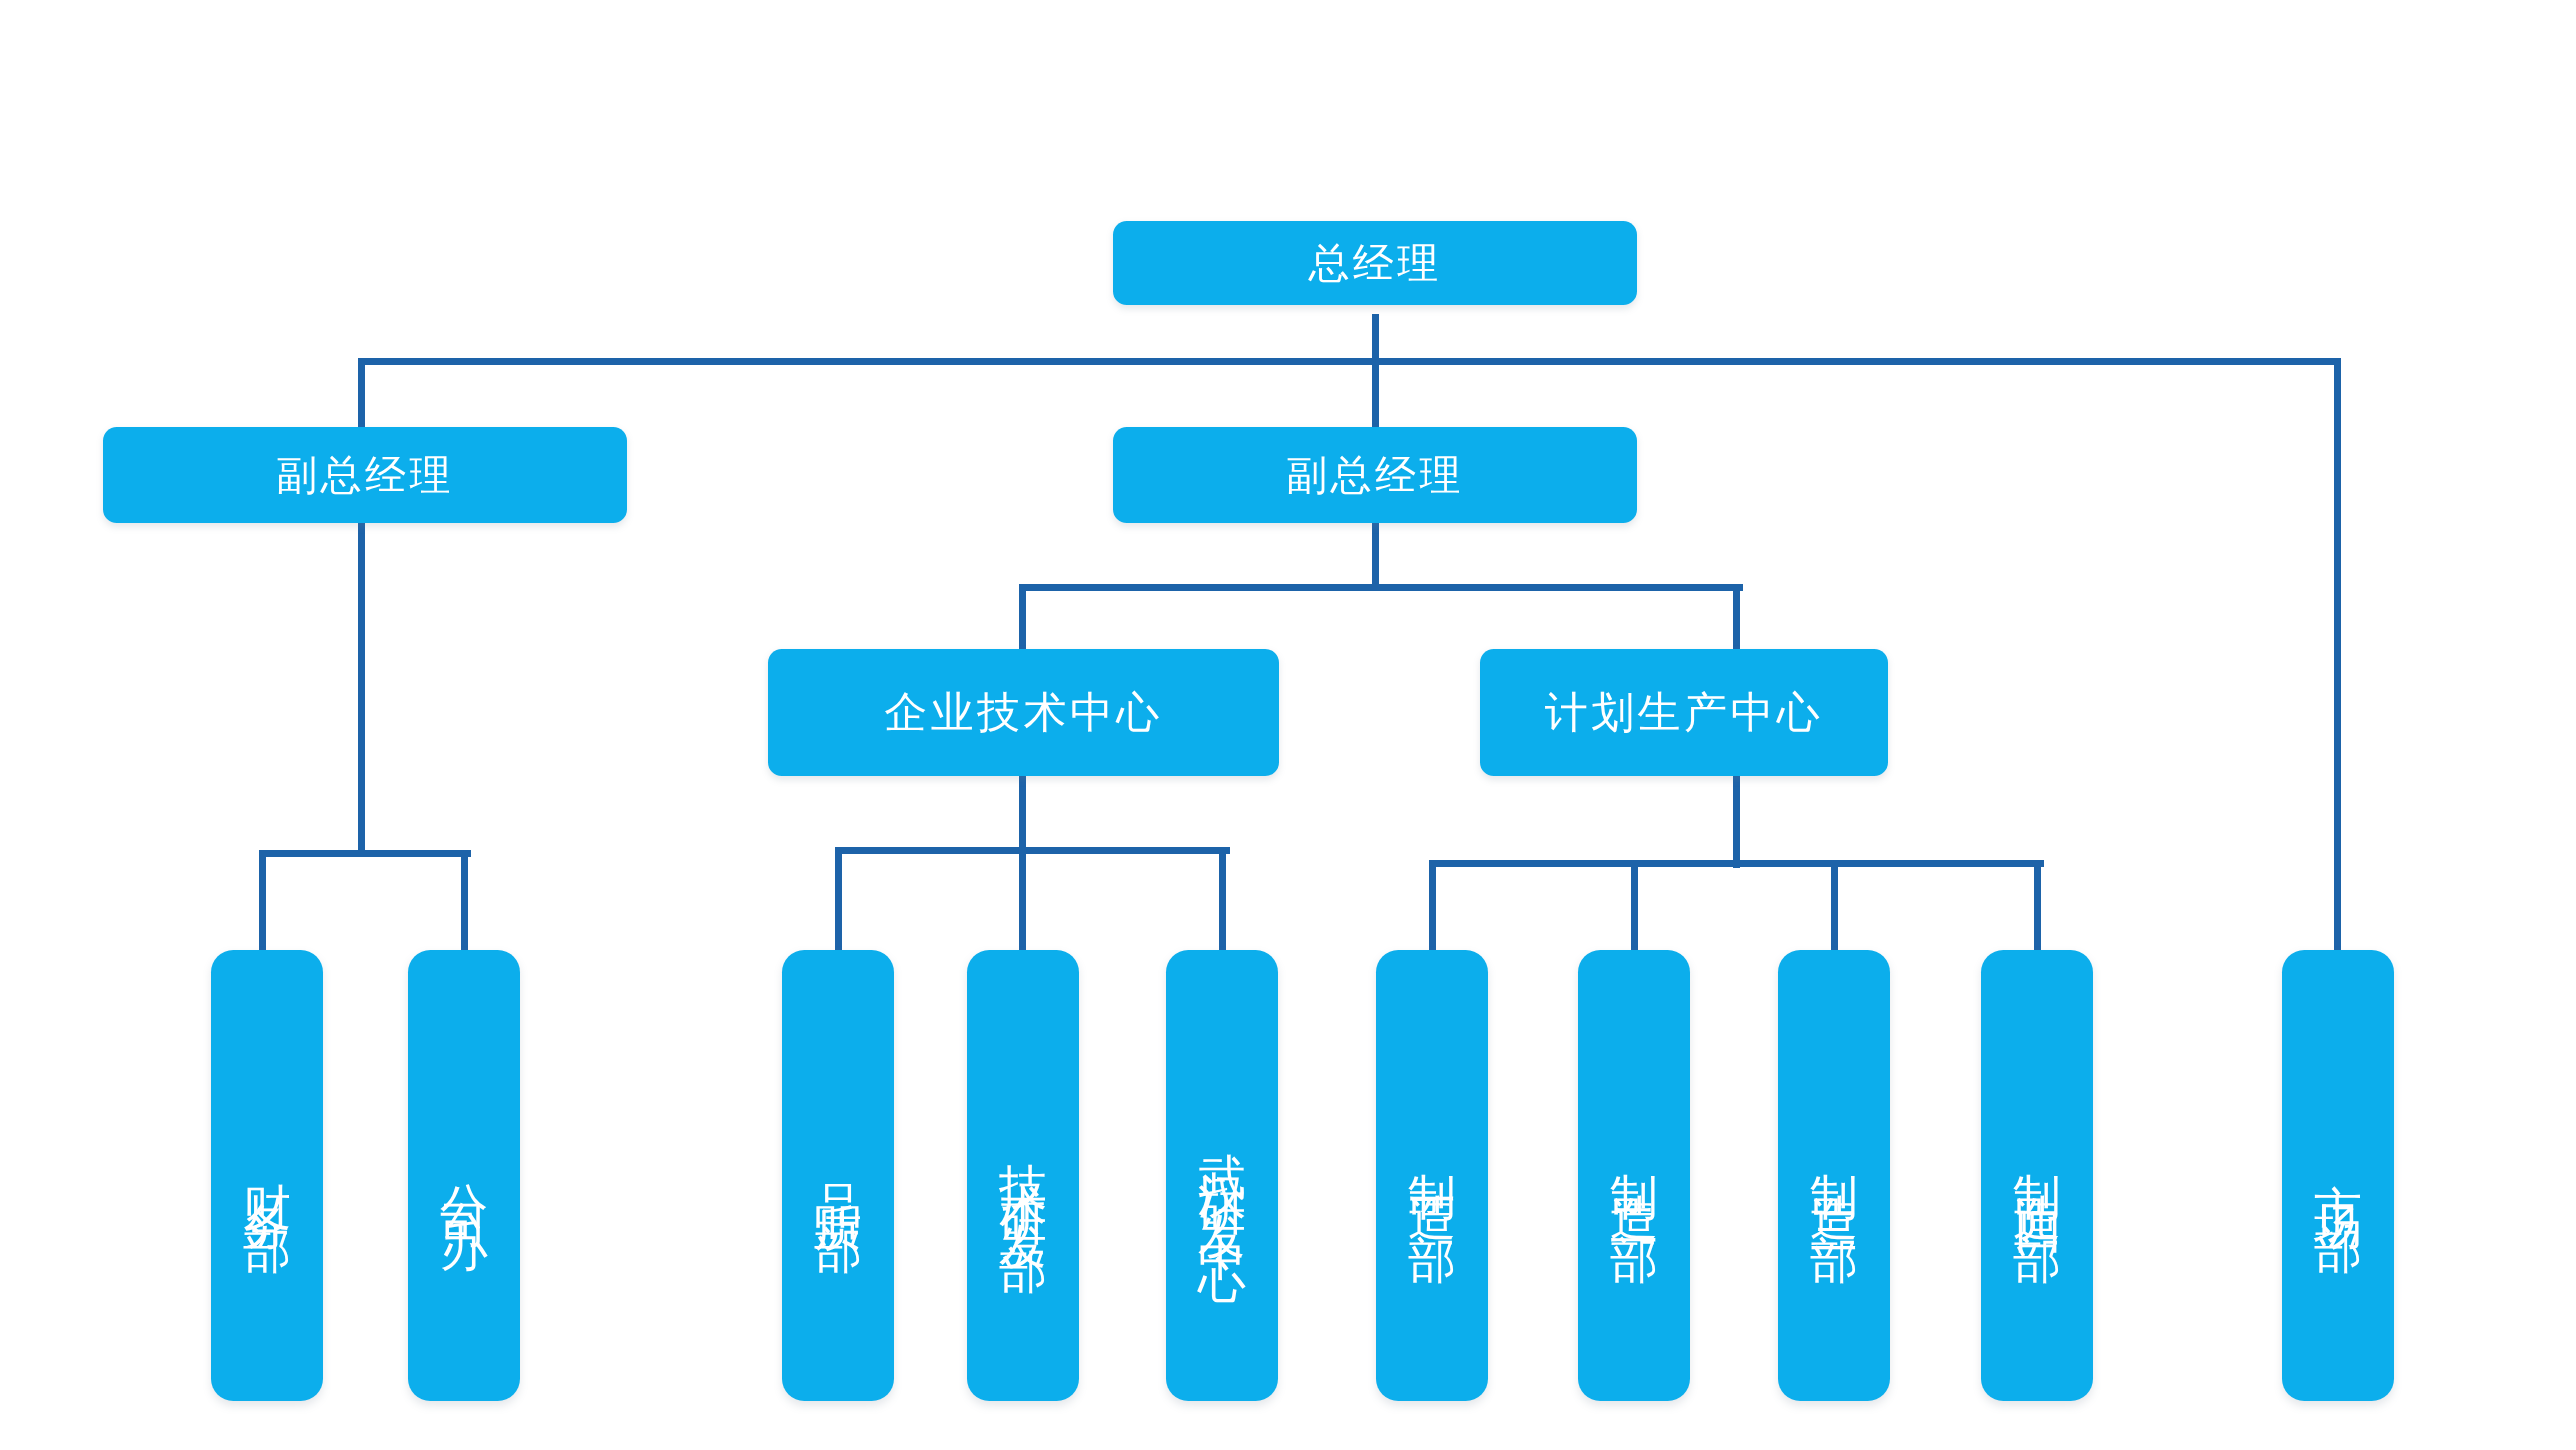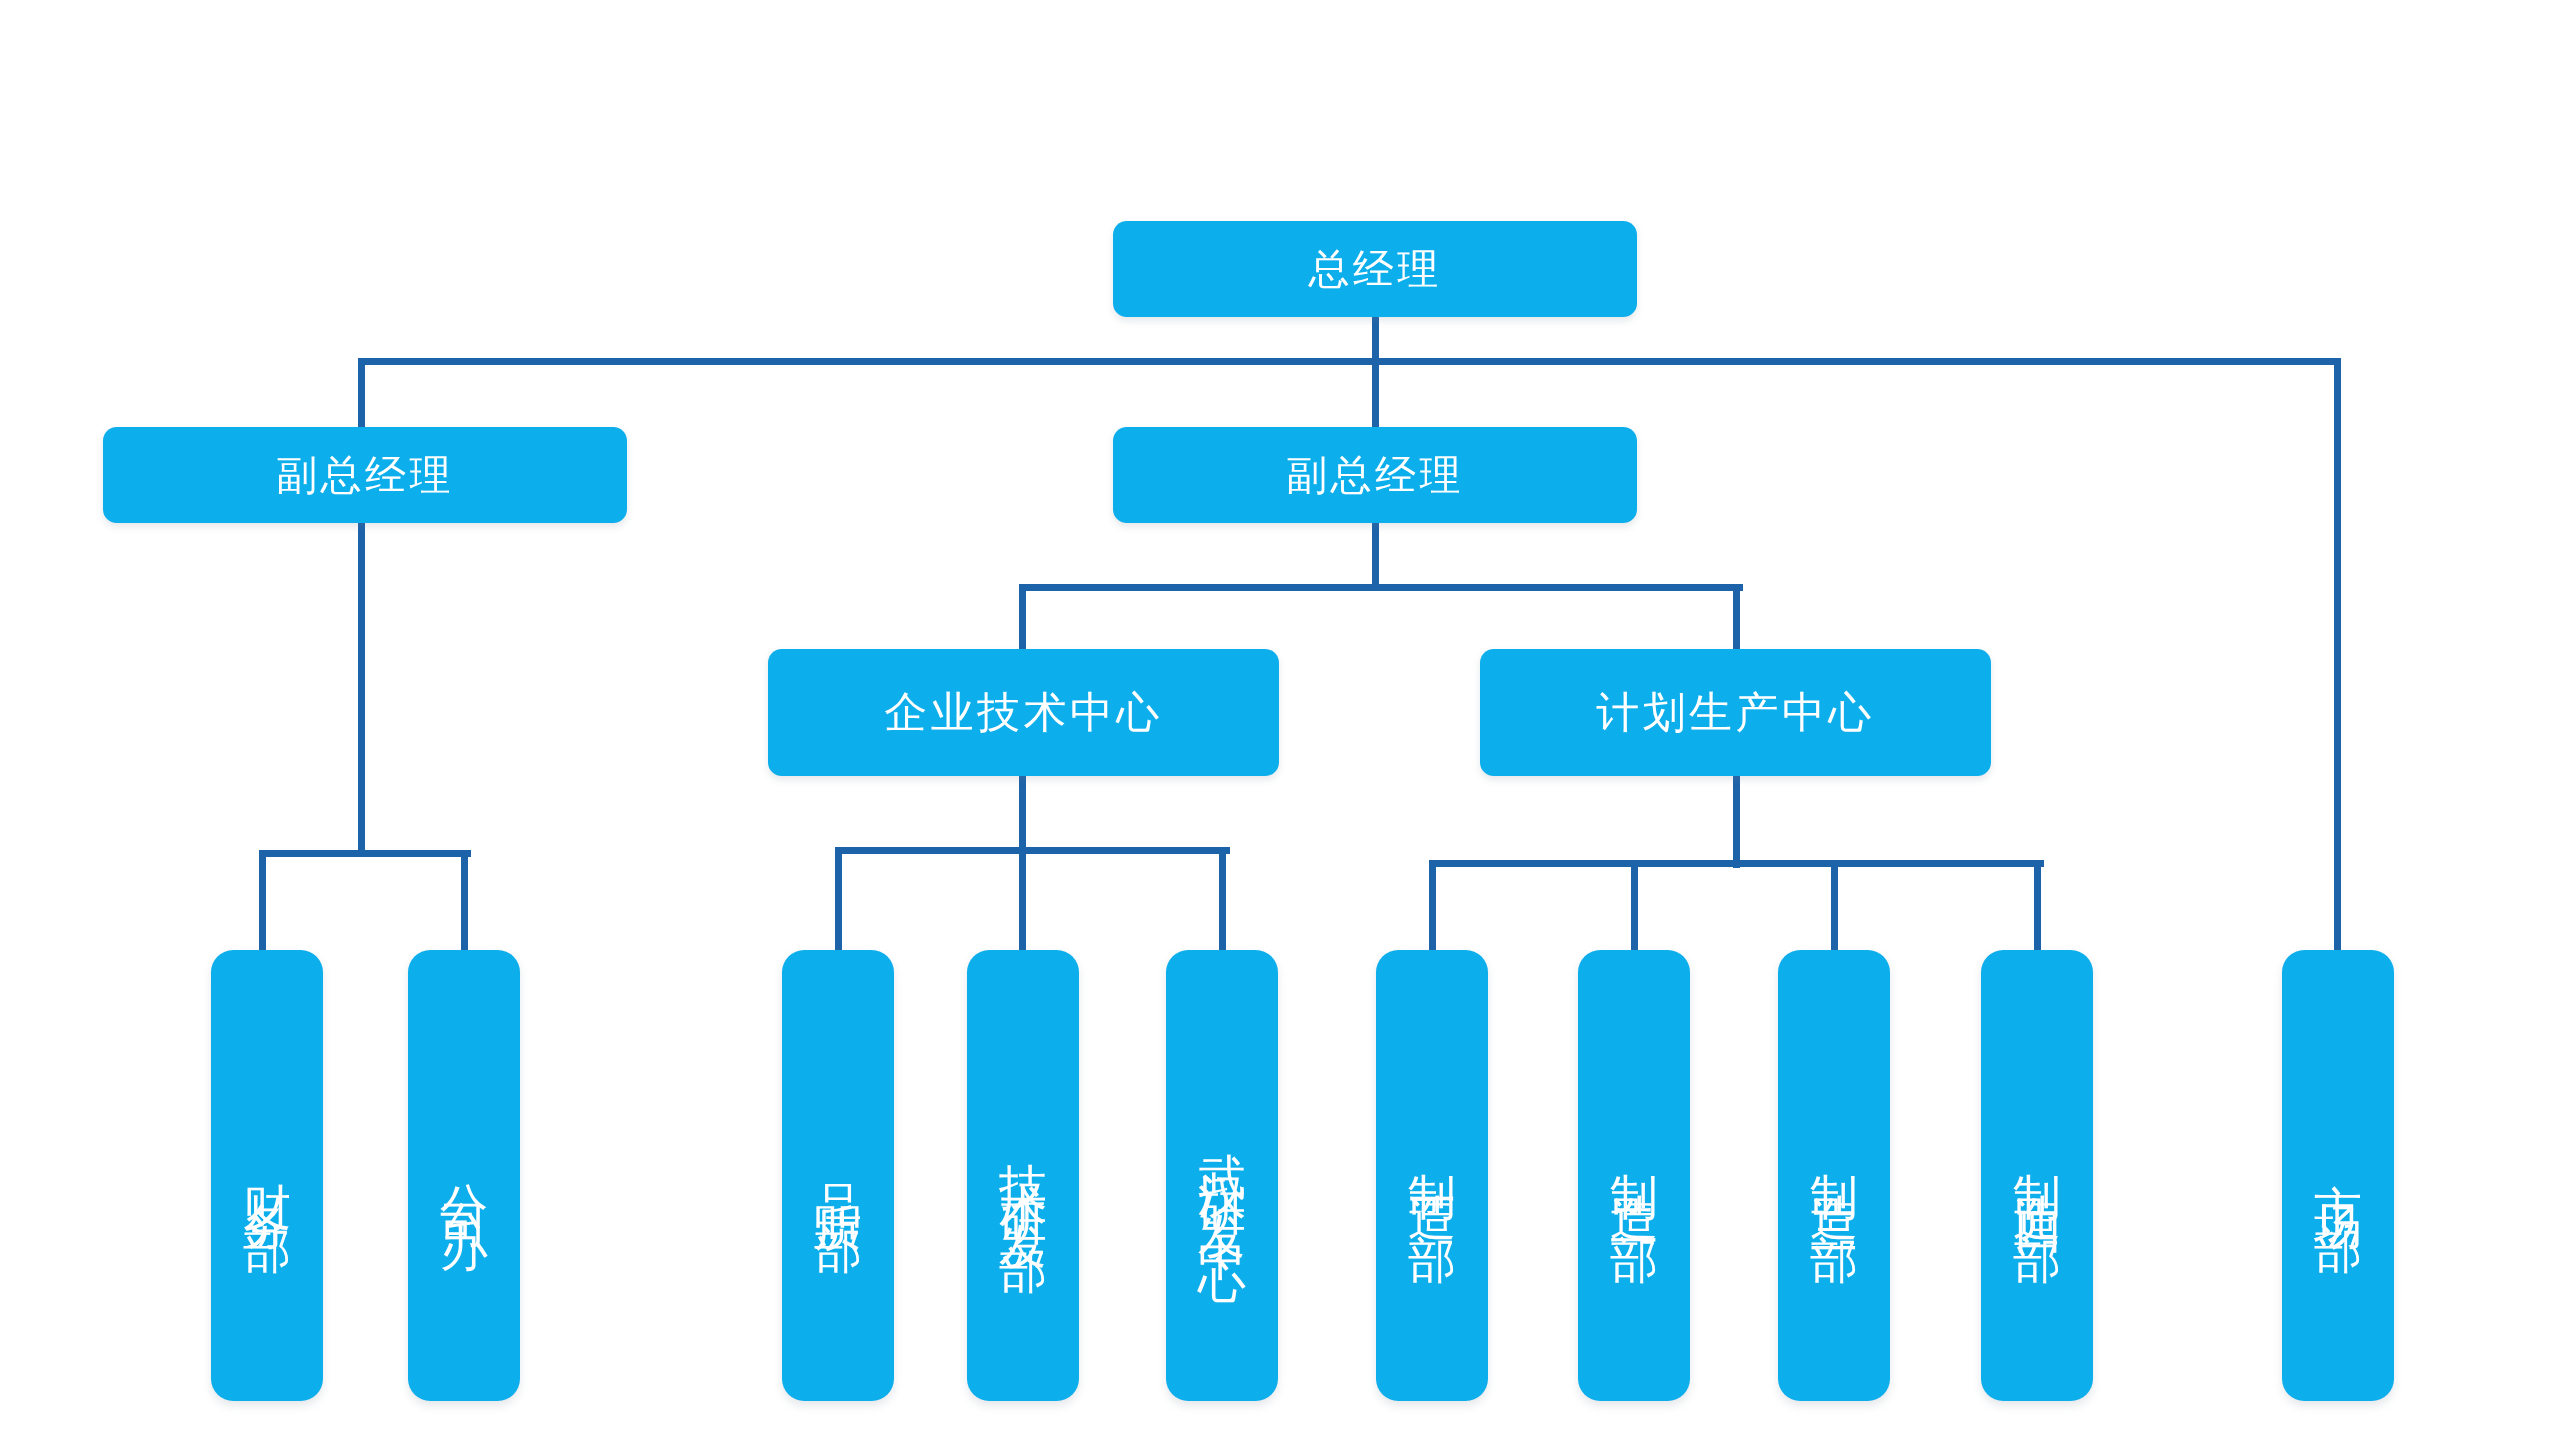--- a/index.html
+++ b/index.html
@@ -85,27 +85,27 @@
   <div class="vline" style="left:1019px; top:847px; height:106px;"></div>
   <div class="vline" style="left:1219px; top:847px; height:106px;"></div>
 
   <div class="vline" style="left:1733px; top:773px; height:95px;"></div>
   <div class="hline" style="left:1429px; top:860px; width:615px;"></div>
   <div class="vline" style="left:1429px; top:860px; height:93px;"></div>
   <div class="vline" style="left:1631px; top:860px; height:93px;"></div>
   <div class="vline" style="left:1831px; top:860px; height:93px;"></div>
   <div class="vline" style="left:2034px; top:860px; height:93px;"></div>
 
-  <div class="hbox" style="left:1113px; top:221px; width:524px; height:96px;">总经理</div>
+  <div class="hbox" style="left:1113px; top:221px; width:524px; height:84px;">总经理</div>
 
   <div class="hbox" style="left:103px; top:427px; width:524px; height:96px;">副总经理</div>
   <div class="hbox" style="left:1113px; top:427px; width:524px; height:96px;">副总经理</div>
 
   <div class="hbox lvl2" style="left:768px; top:649px; width:511px; height:127px;">企业技术中心</div>
-  <div class="hbox lvl2" style="left:1480px; top:649px; width:511px; height:127px;">计划生产中心</div>
+  <div class="hbox lvl2" style="left:1480px; top:649px; width:408px; height:127px;">计划生产中心</div>
 
   <div class="vbox" style="left:211px;">
     <span>财务部</span>
   </div>
   <div class="vbox" style="left:408px;">
     <span>公司办</span>
   </div>
   <div class="vbox" style="left:782px;">
     <span>品质部</span>
   </div>

